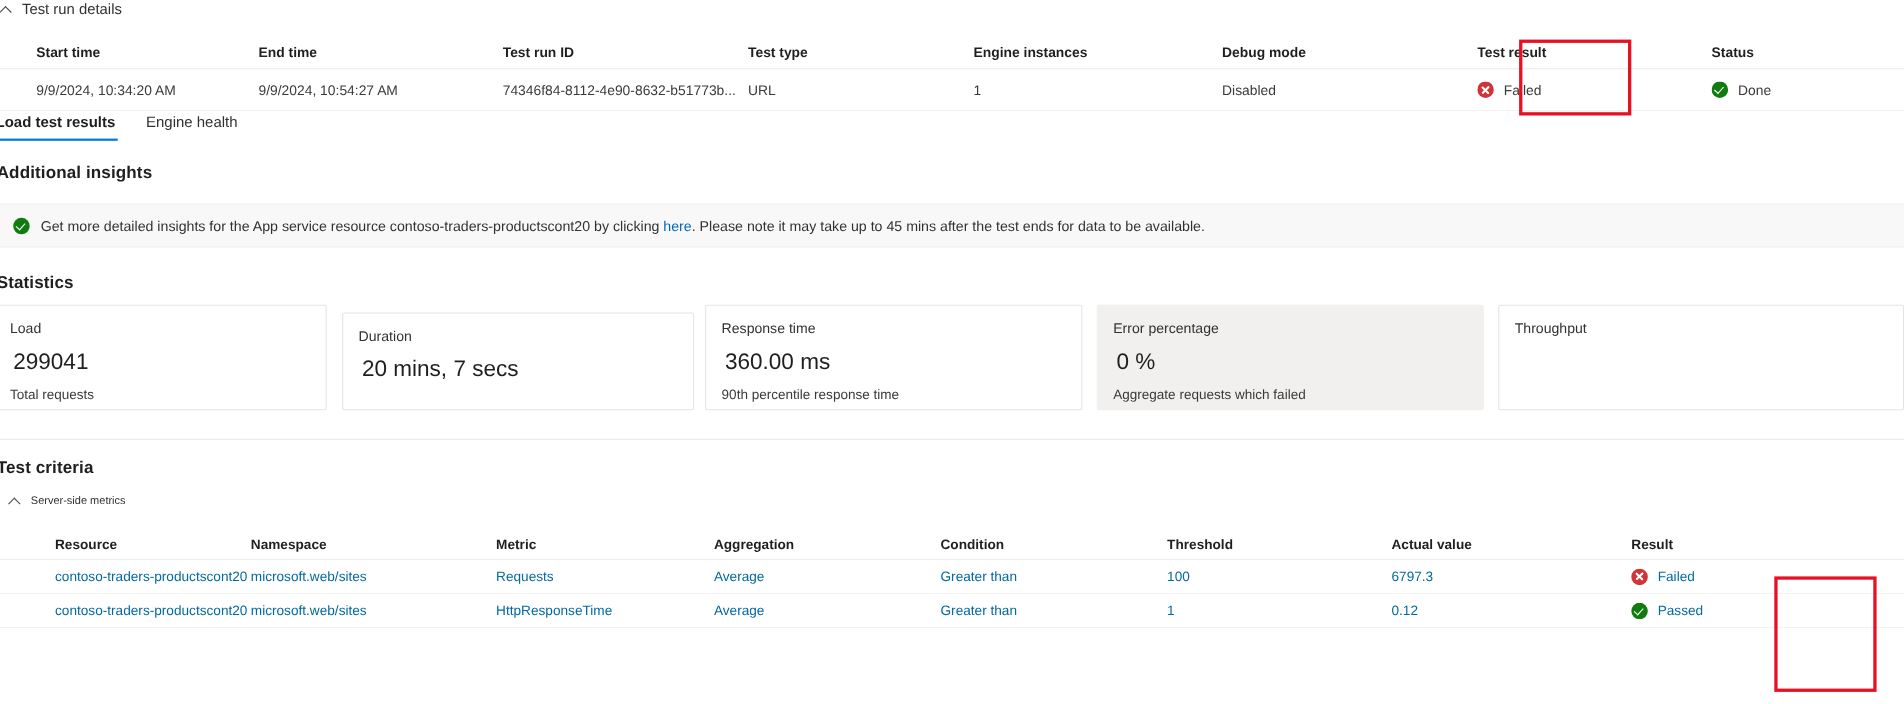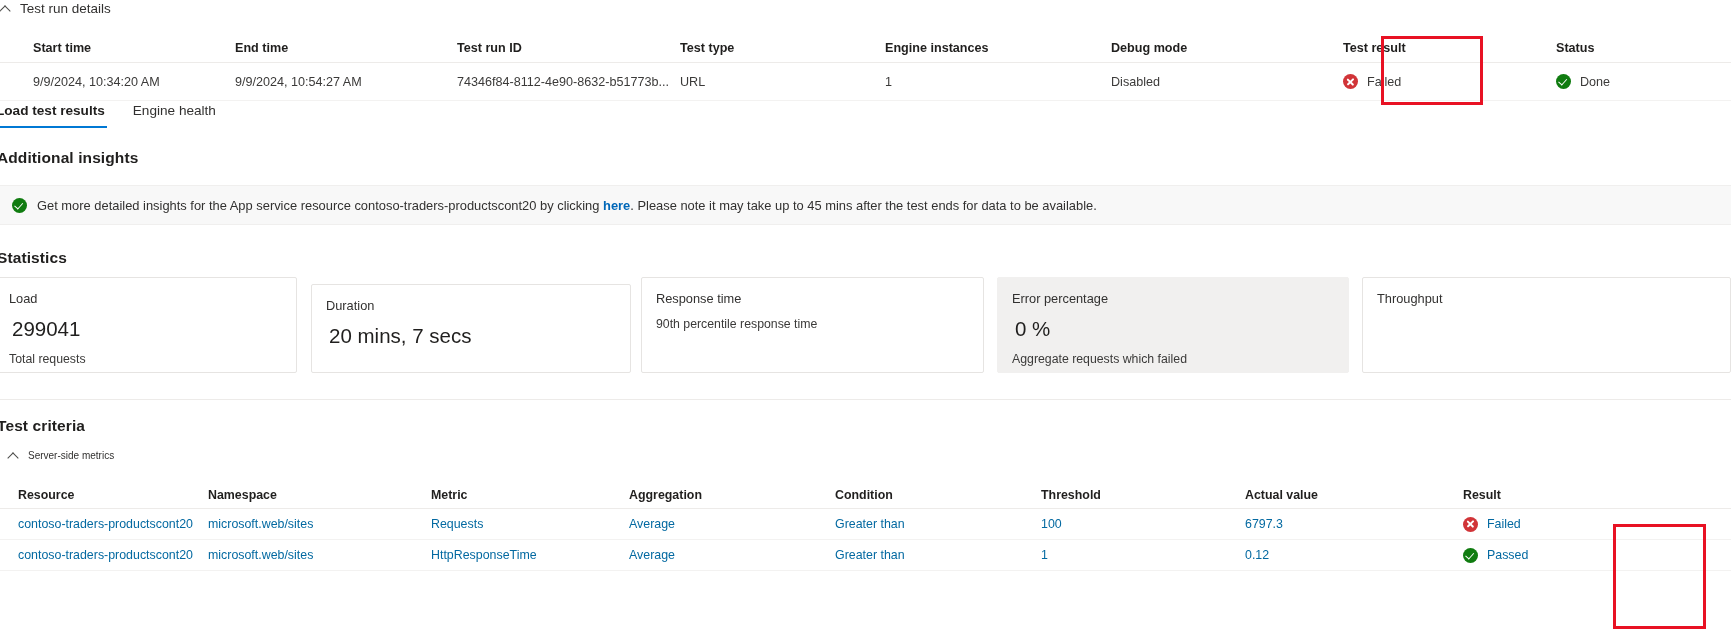--- a/index.html
+++ b/index.html
@@ -189,21 +189,20 @@
     gap: 10px;
   }
   .insight-text {
     font-size: 12.9px;
     color: #323130;
     white-space: nowrap;
   }
   .insight-text a {
     color: #0067b8;
     text-decoration: none;
-    font-weight: bold;
   }
 
   
   #statistics-title {
     position: absolute;
     left: -3px; top: 249px;
   }
   .stat-card {
     position: absolute;
     background: #ffffff;
@@ -288,21 +287,21 @@
     color: #0369a1;
     padding-right: 10px;
     white-space: nowrap;
     overflow: hidden;
     flex: 0 0 auto;
   }
   .crit-head .ccell {
     font-weight: 600;
     color: #201f1e;
   }
-  .cc-resource    { width: 208px; padding-left: 18px; }
+  .cc-resource    { width: 228px; padding-left: 50px; }
   .cc-namespace   { width: 223px; }
   .cc-metric      { width: 198px; }
   .cc-aggregation { width: 206px; }
   .cc-condition   { width: 206px; }
   .cc-threshold   { width: 204px; }
   .cc-actual      { width: 204px; }
   .cc-result      { width: 180px; padding-left: 14px; }
 </style>
 </head>
 <body>
@@ -367,20 +366,21 @@
     <div class="stat-caption">Total requests</div>
   </div>
 
   <div class="stat-card" id="card-duration">
     <div class="stat-label">Duration</div>
     <div class="stat-value">20 mins, 7 secs</div>
   </div>
 
   <div class="stat-card" id="card-response">
     <div class="stat-label">Response time</div>
+    <div class="stat-value">360.00 ms</div>
     <div class="stat-caption">90th percentile response time</div>
   </div>
 
   <div class="stat-card hovered" id="card-error">
     <div class="stat-label">Error percentage</div>
     <div class="stat-value">0 %</div>
     <div class="stat-caption">Aggregate requests which failed</div>
   </div>
 
   <div class="stat-card" id="card-throughput">

